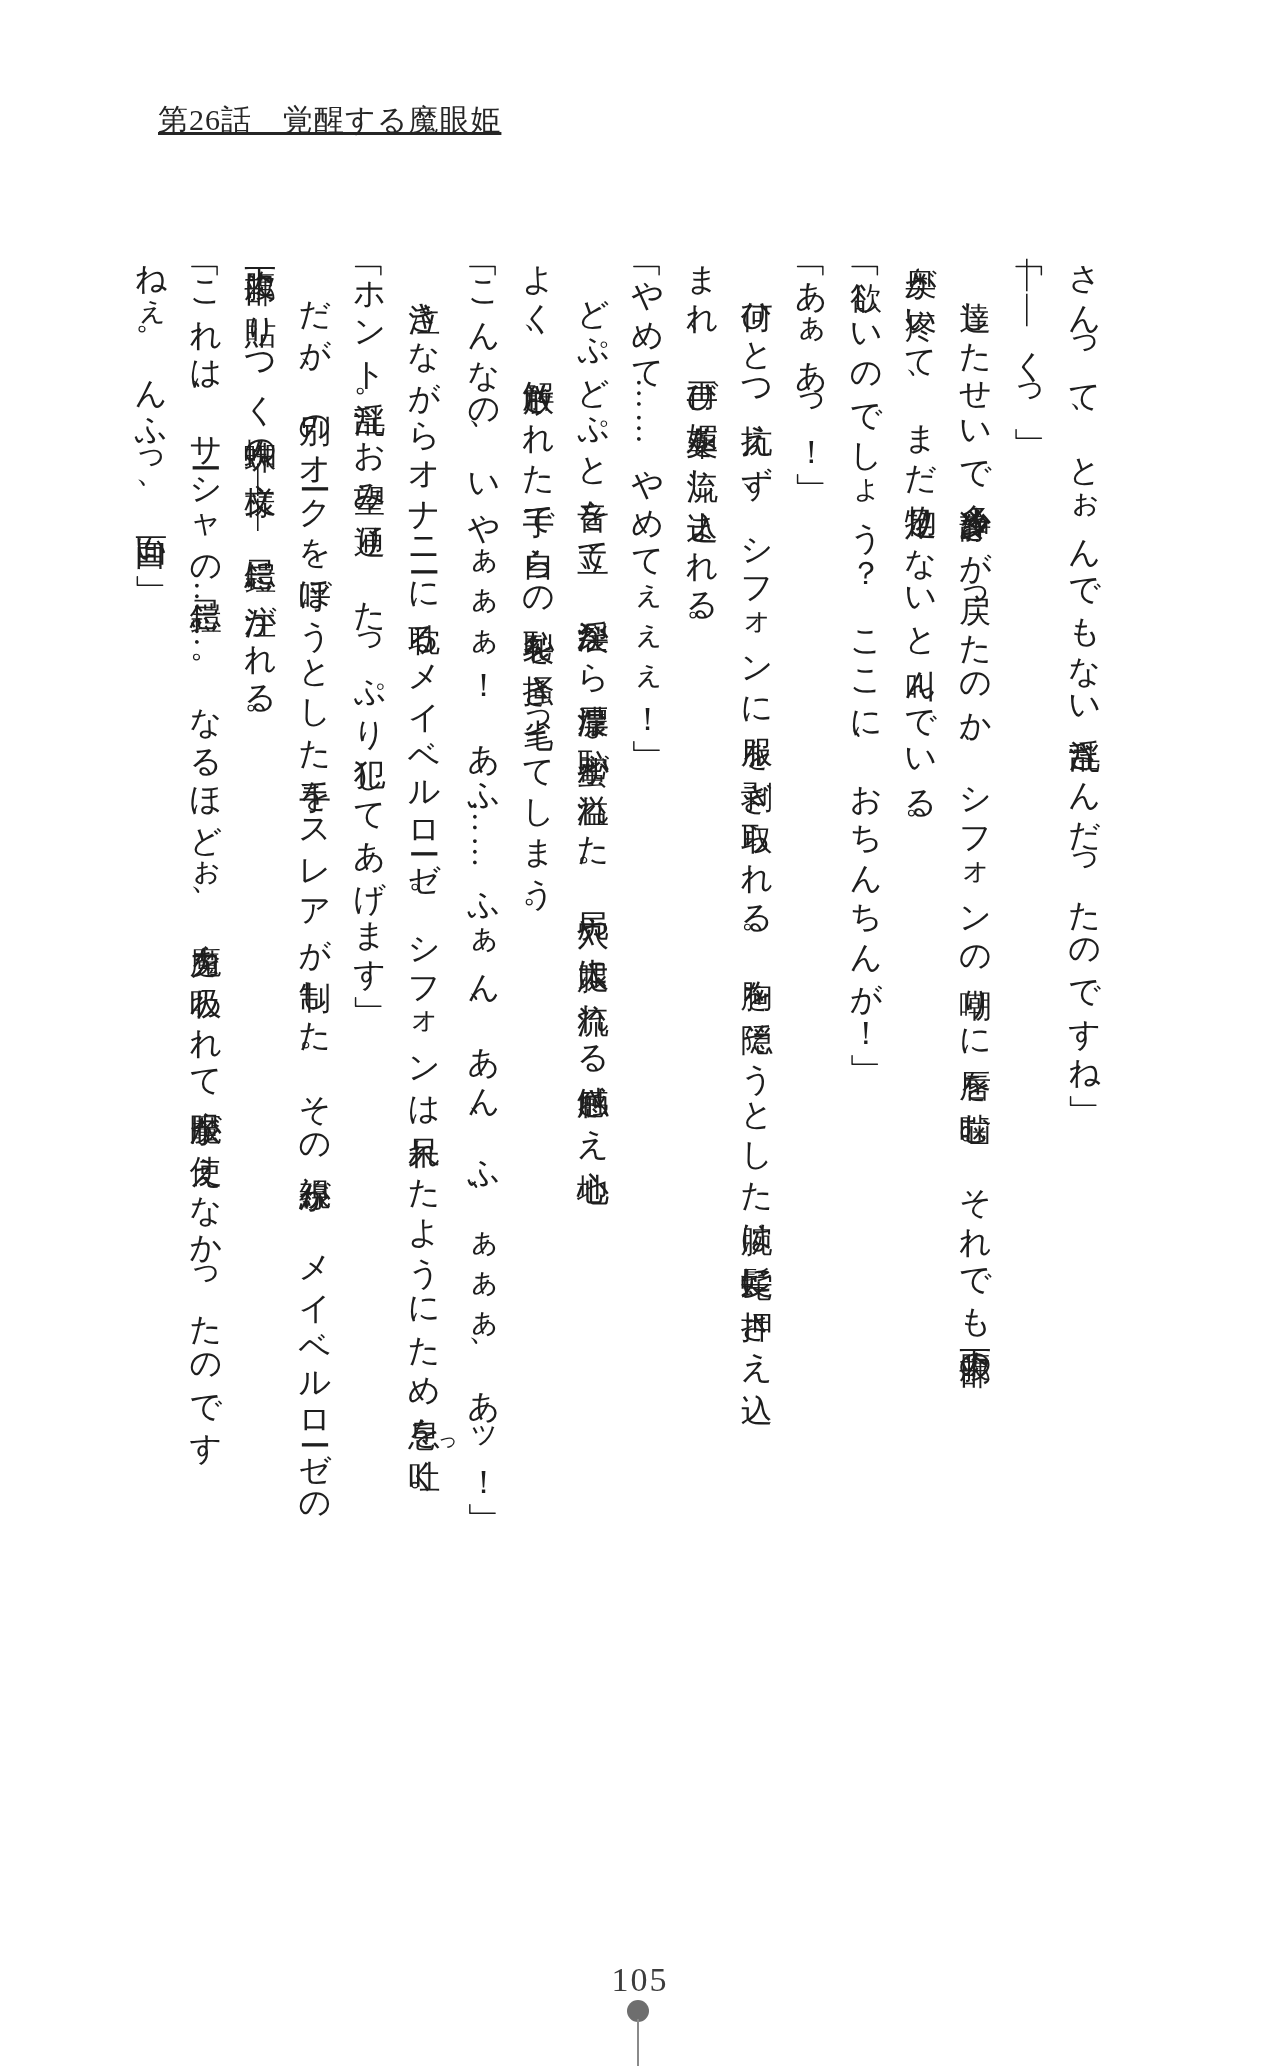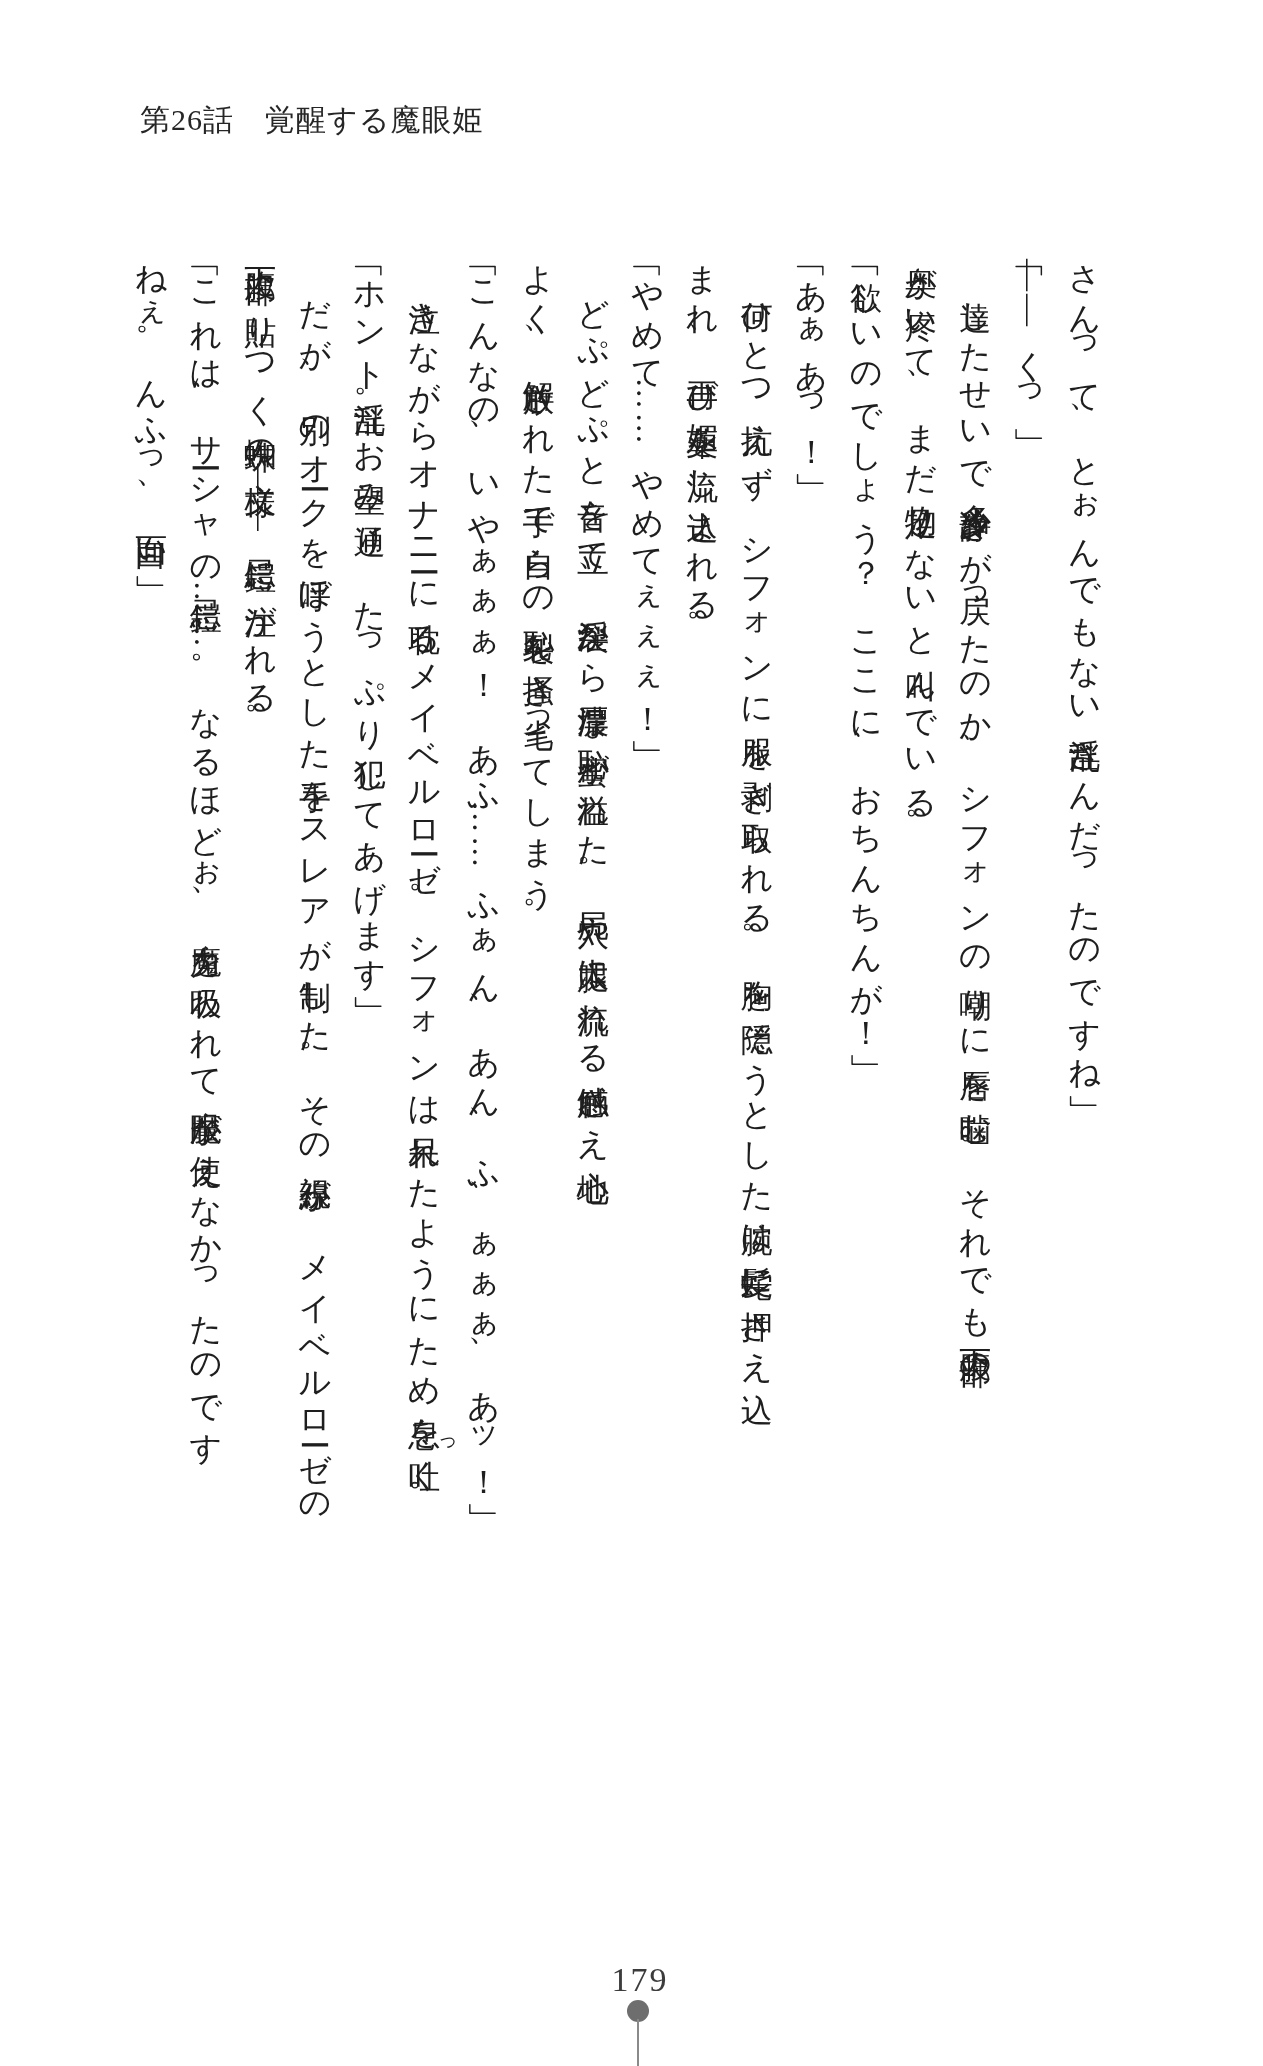--- a/index.html
+++ b/index.html
@@ -10,26 +10,27 @@
     width: 1263px;
     height: 2066px;
     position: relative;
     background: #ffffff;
     font-family: "Liberation Serif", "DejaVu Serif", serif;
     color: #222222;
     overflow: hidden;
   }
   .chapter-header {
     position: absolute;
-    left: 140px;
+    left: 158px;
     top: 100px;
     font-size: 30px;
     letter-spacing: 1px;
     color: #262626;
     white-space: nowrap;
+    text-decoration: underline;
   }
   .text-block {
     position: absolute;
     top: 242px;
     right: 151px;
     height: 1412px;
     writing-mode: vertical-rl;
     text-orientation: mixed;
     font-size: 32px;
     letter-spacing: 3px;
@@ -95,16 +96,16 @@
     <div class="line">よく、解放された手で自らの恥裂を掻き毟ってしまう。</div>
     <div class="line half">「こんなの、いやぁぁぁ！　あふ……ふぁん、あん、ふ、ぁぁぁ、あッ！」</div>
     <div class="line">　泣きながらオナニーに耽るメイベルローゼ。シフォンは呆れたようにため息を<ruby>吐<rt>つ</rt></ruby>く。</div>
     <div class="line half">「ホント淫乱。お望み通り、たっぷり犯してあげます」</div>
     <div class="line">　だが、別のオークを呼ぼうとした手をスレアが制した。その視線が、メイベルローゼの</div>
     <div class="line">下腹部に貼りつく蜘蛛の文様——忌鎧に注がれる。</div>
     <div class="line half">「これは、サーシャの忌鎧……。なるほどぉ、魔力を吸われて魔眼が使えなかったのです</div>
     <div class="line">ねぇ。んふっ、面白い」</div>
   </div>
 
-<div class="page-number">179</div>
+<div class="page-number">105</div>
 
 <div class="footer-dot"></div>
 <div class="footer-stem"></div>
 
 </body></html>

